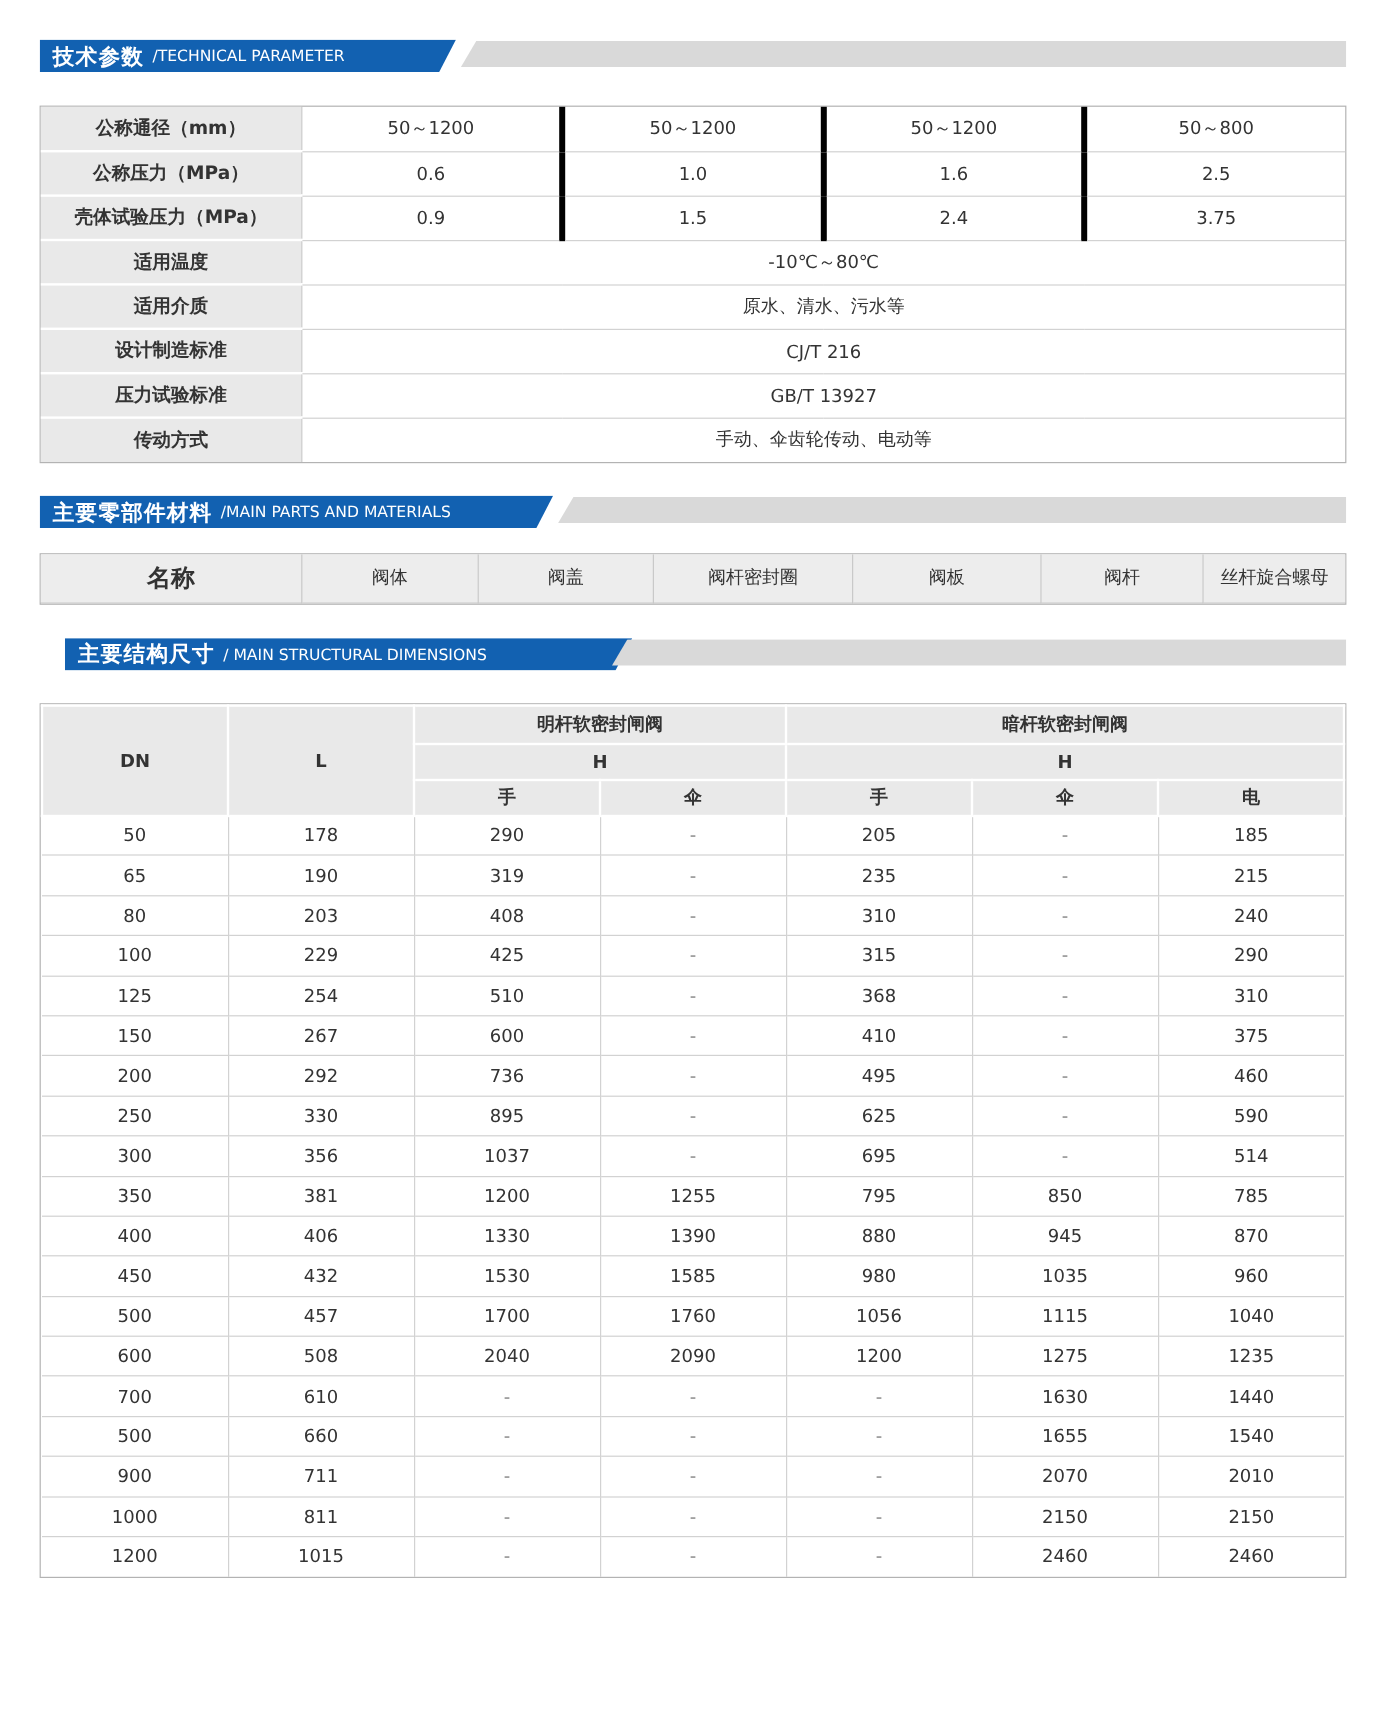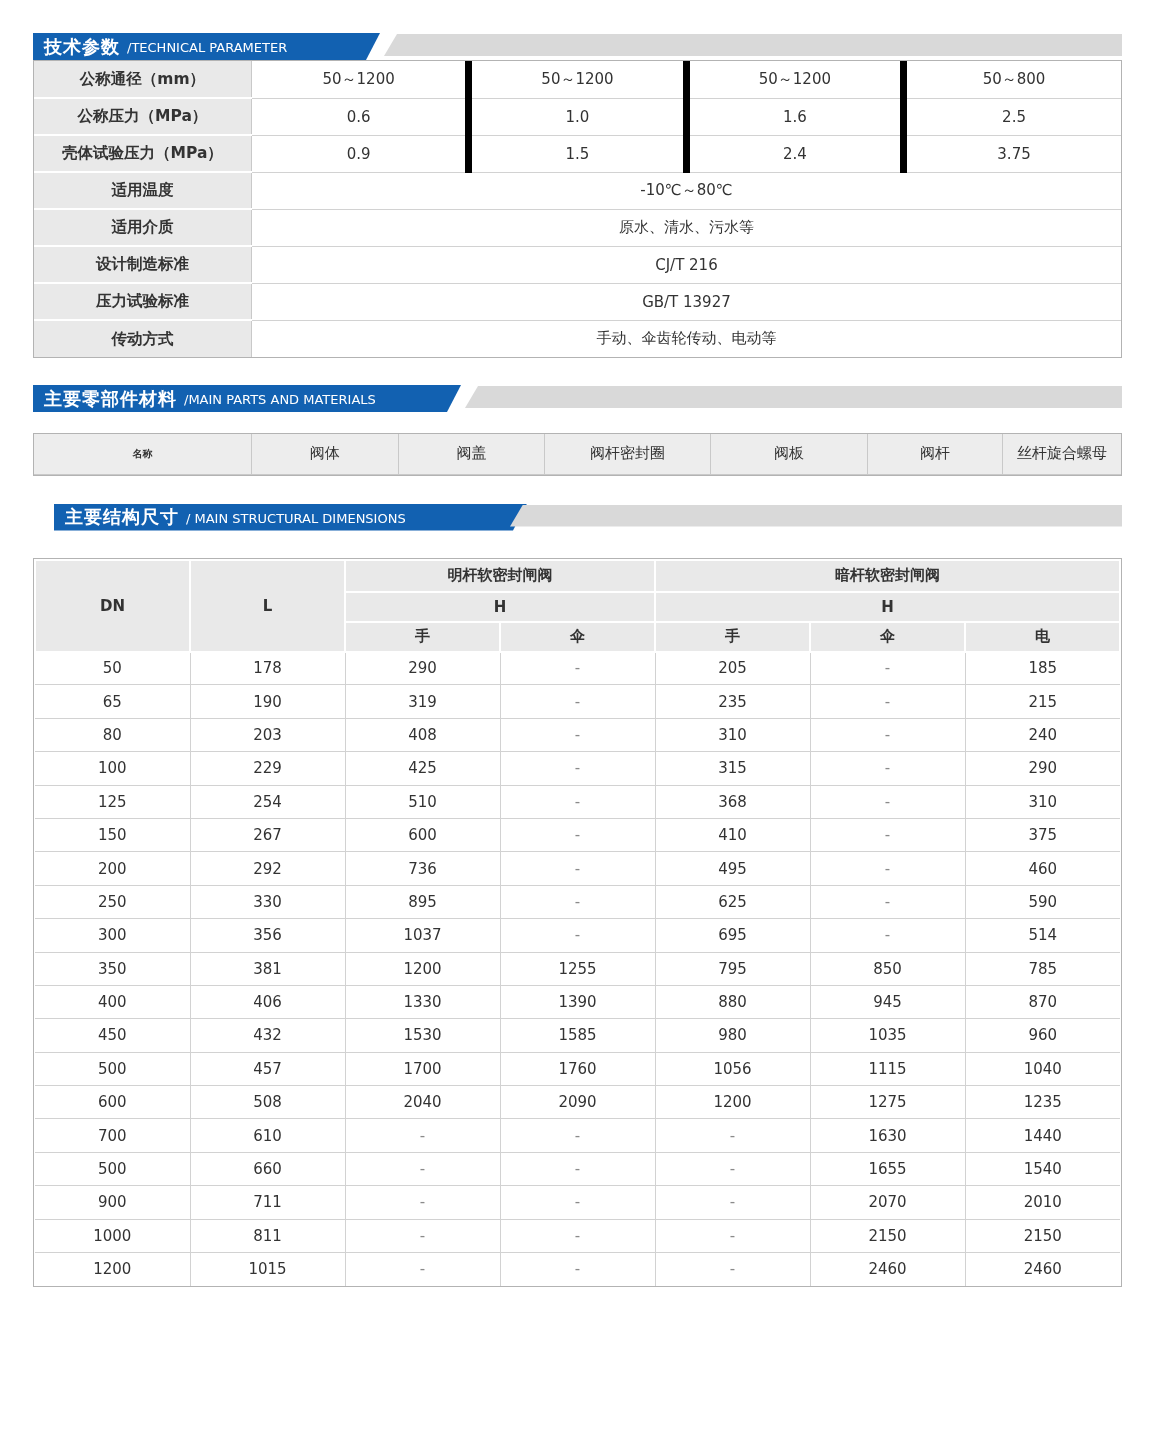--- a/index.html
+++ b/index.html
@@ -30,38 +30,38 @@
   .b1 .blue { width:347px; }  .b1 .gray { left:351px; }
   .b2 .blue { width:428px; }  .b2 .gray { left:432px; }
   .b3 .blue { width:473px;margin-left:21px; }  .b3 .gray { left:477px; }
 
   
   .tbl-wrap { border:1px solid #b3b3b3; background:#fff; }
   table { border-collapse:collapse; width:100%; table-layout:fixed; }
   td,th { text-align:center; vertical-align:middle; font-size:15px; font-weight:normal; color:#333; }
 
   
-  .t1 { }
+  .t1 { margin-top:28px; }
   .t1 tr { height:37px; }
   .t1 td.lbl {
     background:#e9e9e9; font-weight:bold; font-size:15.5px;
     border-bottom:2px solid #fff; border-right:1px solid #c9c9c9;
   }
-  .t1 td.val { border-bottom:1px solid #d2d2d2; border-right:7px solid #000000; }
+  .t1 td.val { border-bottom:1px solid #d2d2d2; border-right:5px solid #000000; }
   .t1 td.val:last-child { border-right:none; }
   .t1 tr:last-child td { border-bottom:none; }
 
   
   .t2 { margin-top:21px; }
   .t2 tr.r1 { height:40px; }
   .t2 tr.r2 { height:58px; }
   .t2 td { border-right:1px solid #c9c9c9; }
   .t2 td:last-child { border-right:none; }
   .t2 tr.r1 td { background:#ededed; border-bottom:1px solid #c9c9c9; }
-  .t2 td.lbl { background:#e9e9e9; font-weight:bold; font-size:10px; }
+  .t2 td.lbl { background:#e9e9e9; font-weight:bold; font-size:20px; }
   .t2 tr.r1 td.name { font-size:15px; }
   .t2 td.mat { white-space:pre-line; line-height:1.5; }
 
   
   .t3 { margin-top:27px; }
   .t3 th {
     background:#e9e9e9; border:2px solid #fff; font-weight:bold; font-size:15px;
   }
   .t3 tr.h1 { height:32px; }
   .t3 tr.h2 { height:30px; }

